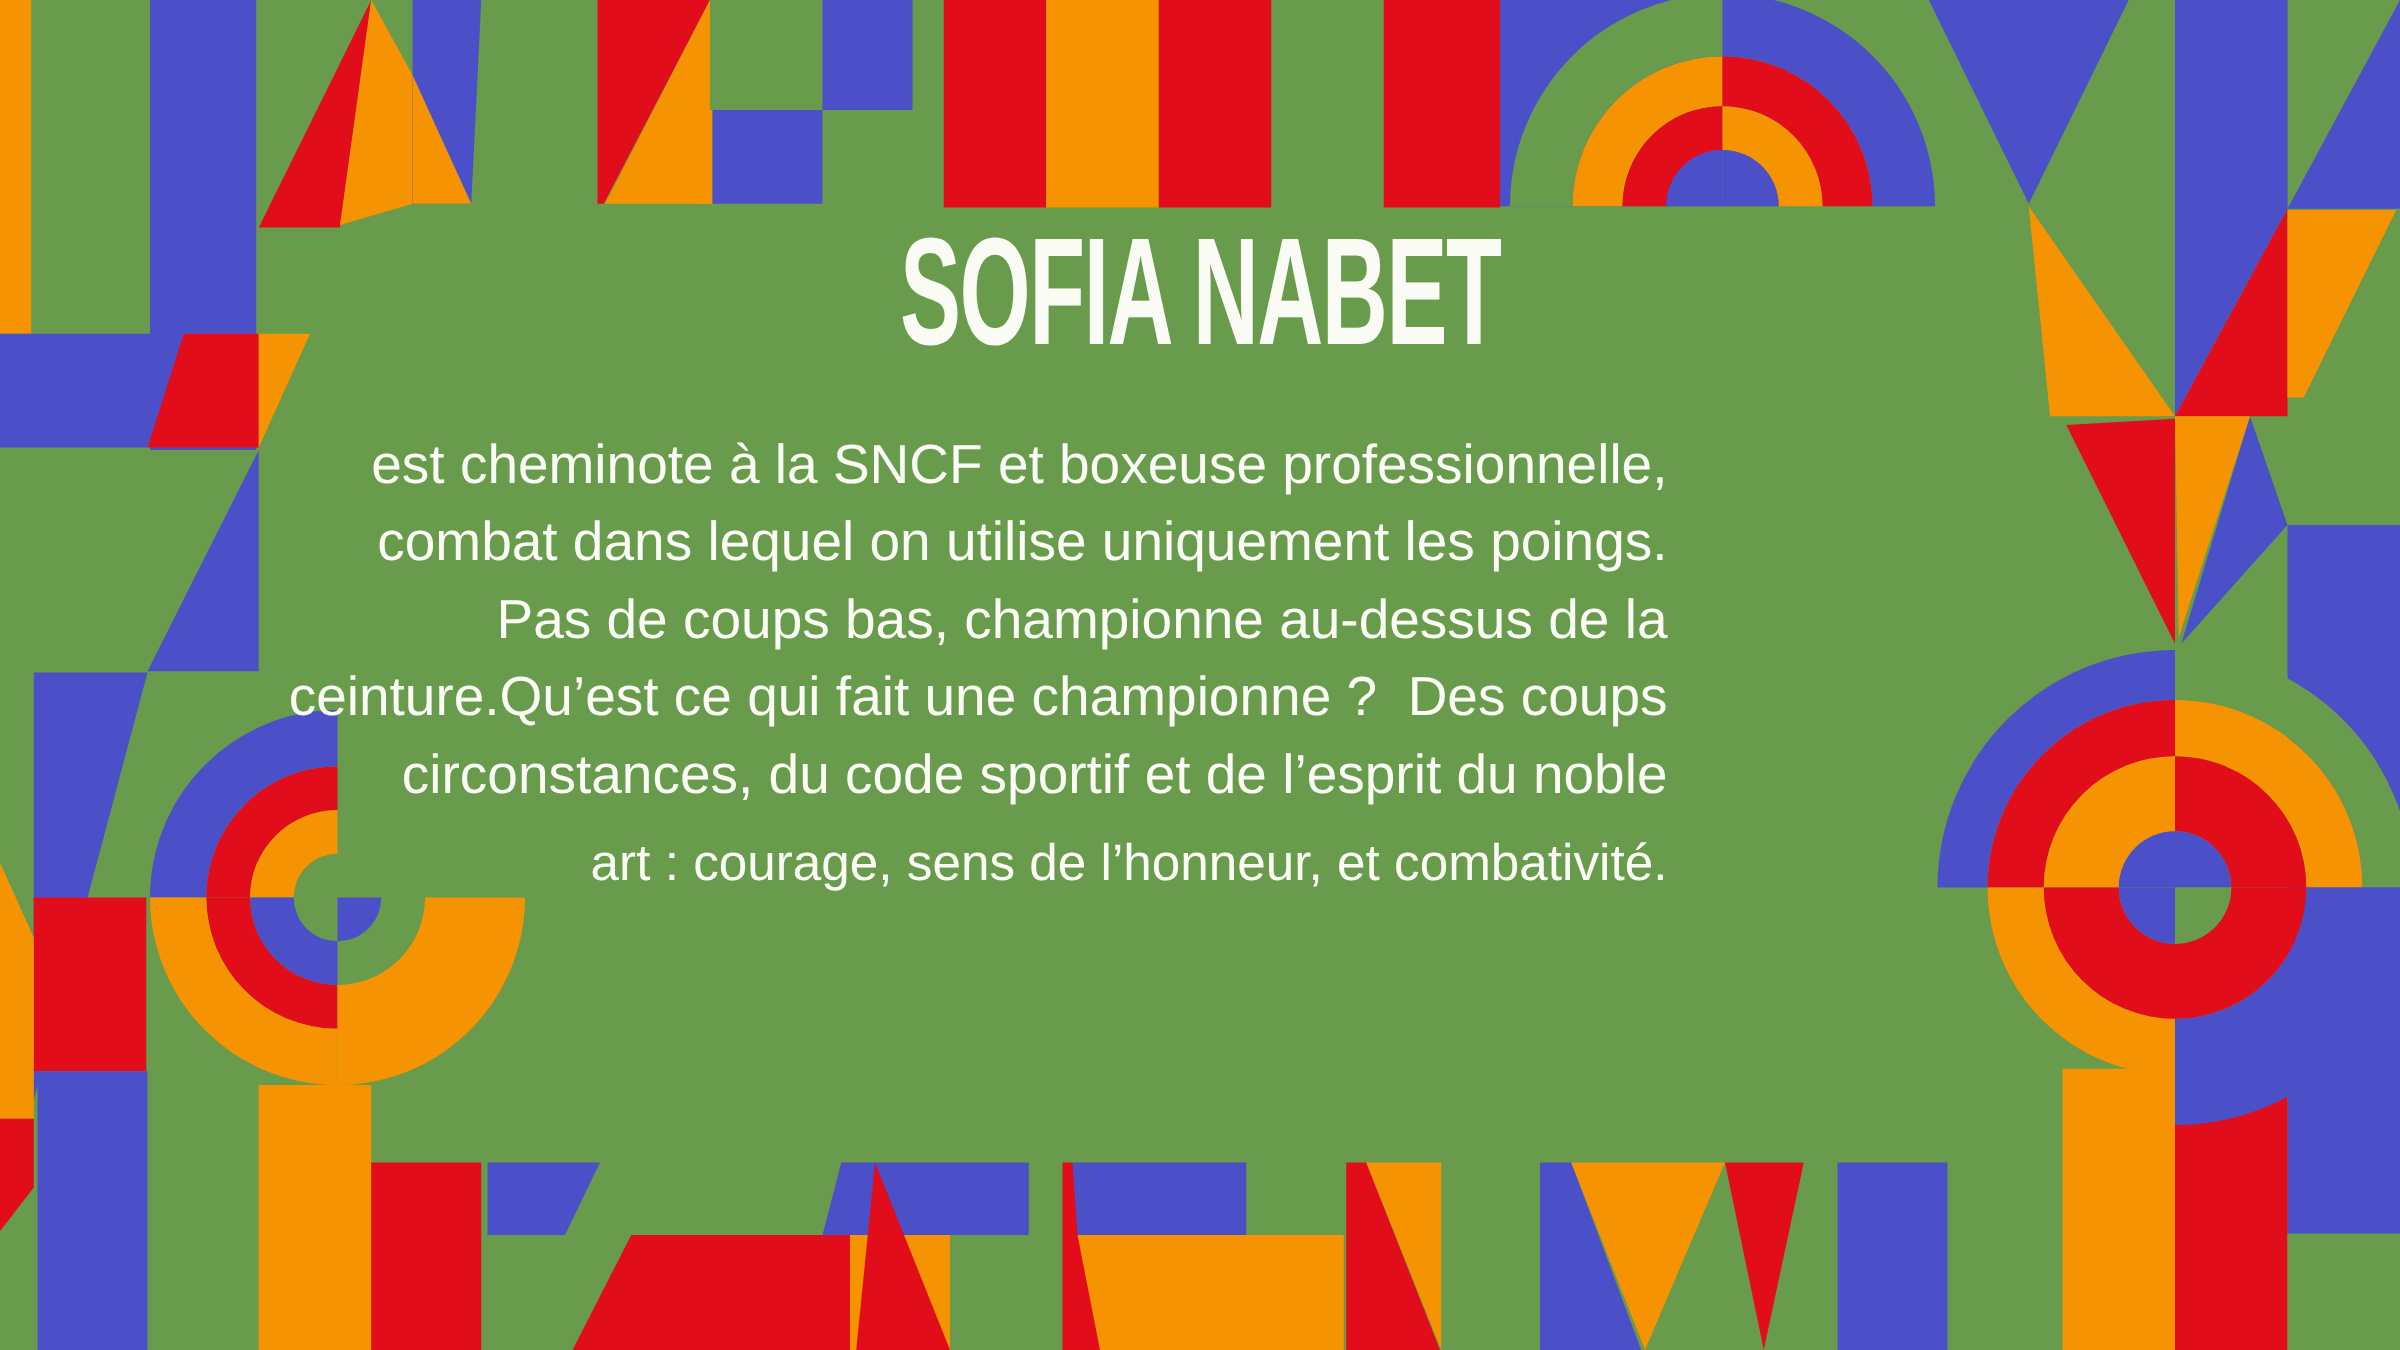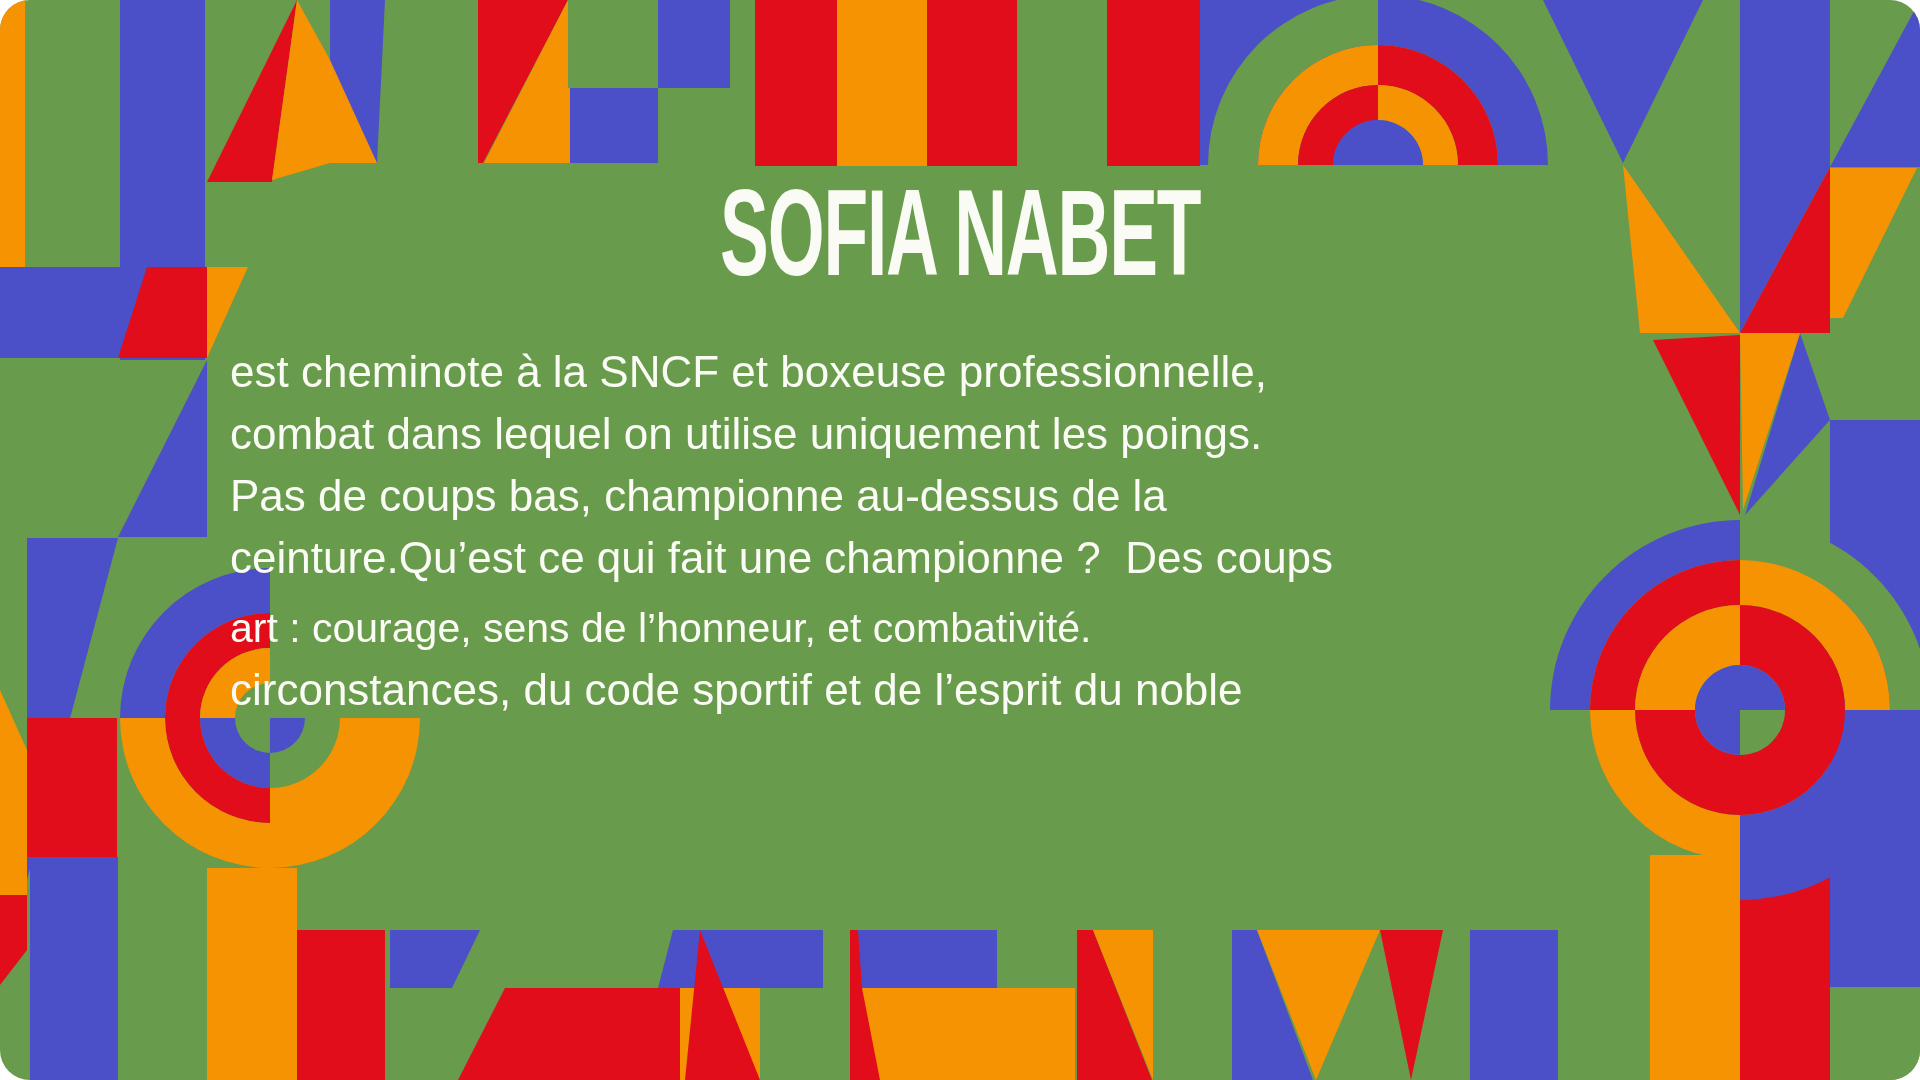--- a/index.html
+++ b/index.html
@@ -3,37 +3,36 @@
 <meta charset="utf-8">
 <style>
   :root {
     --c-green:#689B4B; --c-blue:#4C50C8; --c-red:#E10D1A; --c-orange:#F69302; --c-text:#FBFBF5;
   }
   html,body { margin:0; padding:0; }
   .poster {
     position:relative; width:1920px; height:1080px; overflow:hidden;
     background:var(--c-green);
     font-family:"Liberation Sans", sans-serif;
-    border-radius:30px;
   }
   .bg { position:absolute; left:0; top:0; width:1920px; height:1080px; }
   .f-green{ fill:var(--c-green);} .f-blue{ fill:var(--c-blue);} .f-red{ fill:var(--c-red);} .f-orange{ fill:var(--c-orange);}
   .title {
     position:absolute; left:0; top:168px; width:1920px;
     text-align:center; color:var(--c-text);
     font-size:122px; line-height:130px; font-weight:700;
     white-space:nowrap;
   }
   .title .squeeze {
     display:inline-block; transform:scaleX(0.60); transform-origin:50% 50%;
     letter-spacing:-2px;
   }
   .body-block {
-    position:absolute; left:230px; top:341px; width:1122px;
-    color:var(--c-text); text-align:left;
+    position:absolute; left:212px; top:341px; width:1122px;
+    color:var(--c-text); text-align:right;
   }
   .body-line {
     font-size:44px; line-height:62px; white-space:pre-wrap;
   }
   .body-line.last { font-size:41px; margin-top:8px; }
 </style>
 </head>
 <body>
 
 <div class="poster">
@@ -158,17 +157,17 @@
 
   <div class="title">
     <span class="squeeze">SOFIA NABET</span>
   </div>
 
   <div class="body-block">
     <div class="body-line">est cheminote à la SNCF et boxeuse professionnelle,</div>
     <div class="body-line">combat dans lequel on utilise uniquement les poings.</div>
     <div class="body-line">Pas de coups bas, championne au-dessus de la</div>
     <div class="body-line">ceinture.Qu’est ce qui fait une championne ?  Des coups</div>
+    <div class="body-line">circonstances, du code sportif et de l’esprit du noble</div>
     <div class="body-line last">art : courage, sens de l’honneur, et combativité.</div>
-    <div class="body-line">circonstances, du code sportif et de l’esprit du noble</div>
   </div>
 
 </div>
 
 </body></html>

